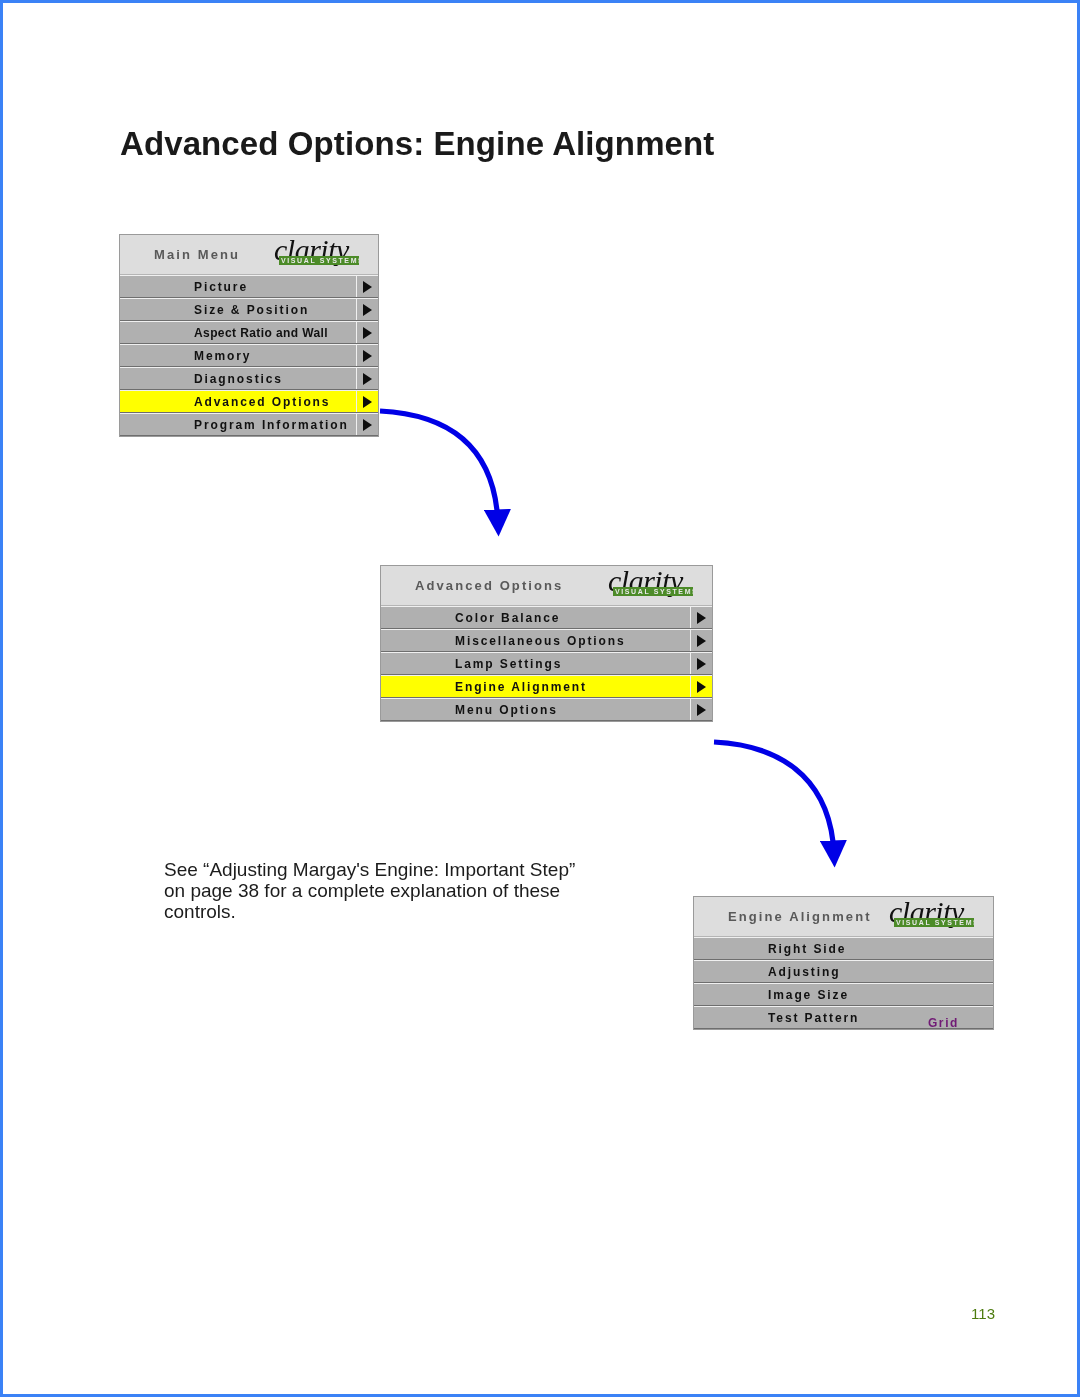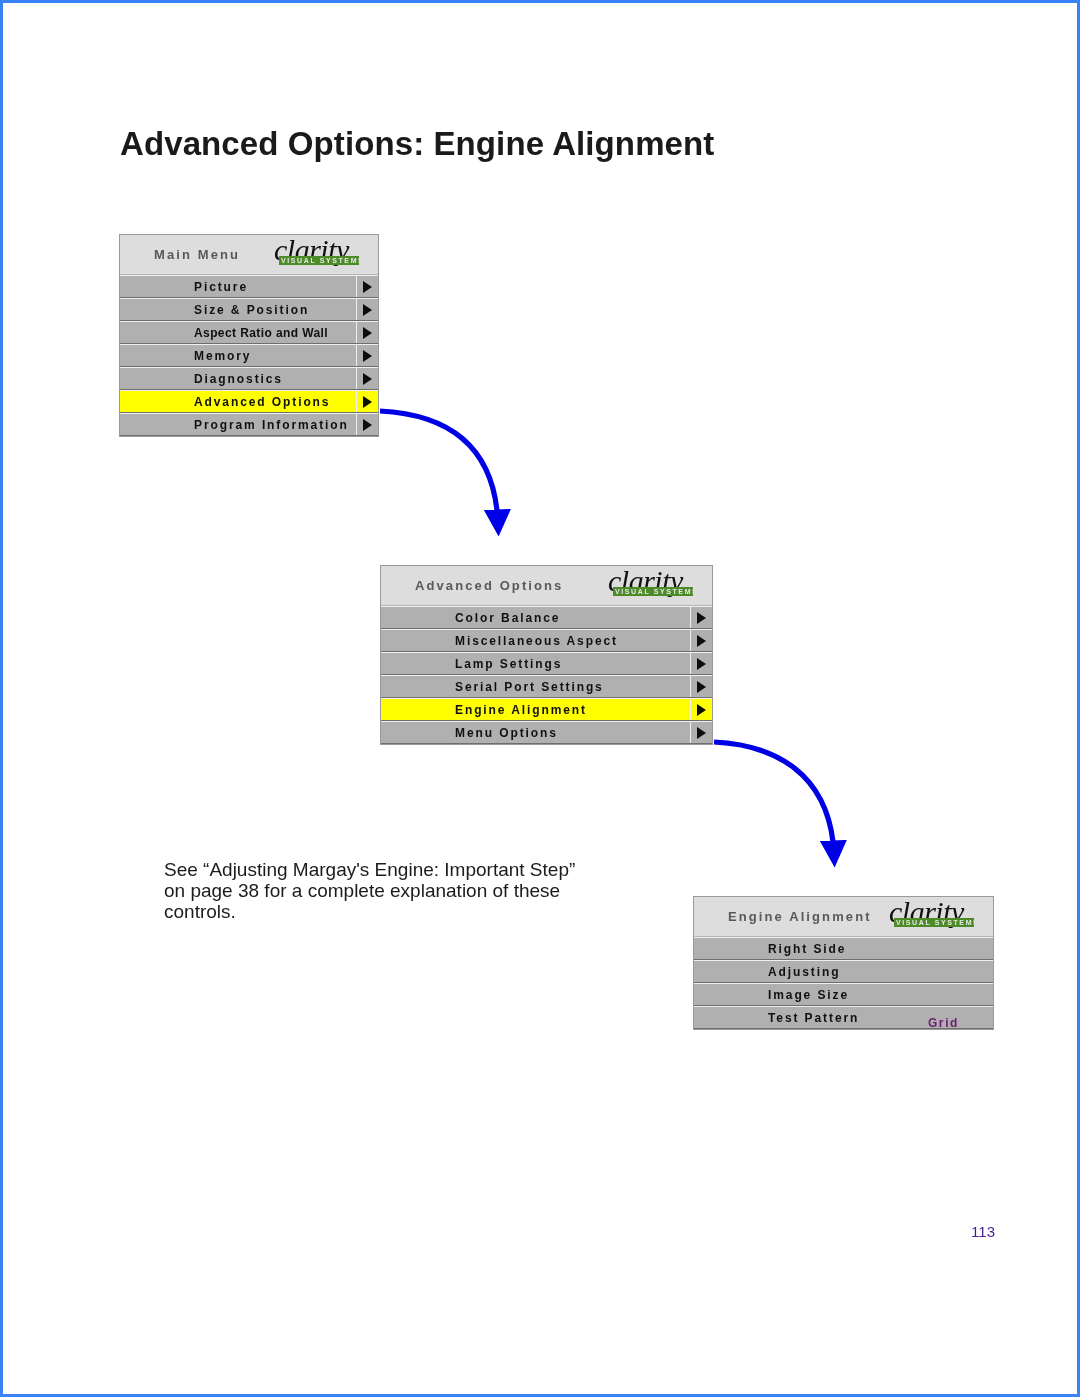--- a/index.html
+++ b/index.html
@@ -167,23 +167,23 @@
     left: 0; top: 0;
     width: 1080px;
     height: 1397px;
     pointer-events: none;
   }
 
   
   #page-number {
     position: absolute;
     right: 82px;
-    top: 1220px;
+    top: 1302px;
     font-size: 15px;
-    color: #4c1d95;
+    color: #4d7c0f;
   }
 </style>
 </head>
 <body>
 
 <div id="page">
 
   <div id="page-title">Advanced Options: Engine Alignment</div>
 
   <div class="osd-panel" id="panel-0" style="left:116px; top:231px; width:260px;">
@@ -253,33 +253,27 @@
       </span>
     </div>
     <div class="osd-rows">
       <div class="osd-row">
         <span class="osd-label">Color Balance</span>
         <span class="osd-caret-cell">
             <span class="caret"></span>
           </span>
       </div>
       <div class="osd-row">
-        <span class="osd-label">Miscellaneous Aspect</span>
+        <span class="osd-label">Miscellaneous Options</span>
         <span class="osd-caret-cell">
             <span class="caret"></span>
           </span>
       </div>
       <div class="osd-row">
         <span class="osd-label">Lamp Settings</span>
-        <span class="osd-caret-cell">
-            <span class="caret"></span>
-          </span>
-      </div>
-      <div class="osd-row">
-        <span class="osd-label">Serial Port Settings</span>
         <span class="osd-caret-cell">
             <span class="caret"></span>
           </span>
       </div>
       <div class="osd-row selected">
         <span class="osd-label">Engine Alignment</span>
         <span class="osd-caret-cell">
             <span class="caret"></span>
           </span>
       </div>

